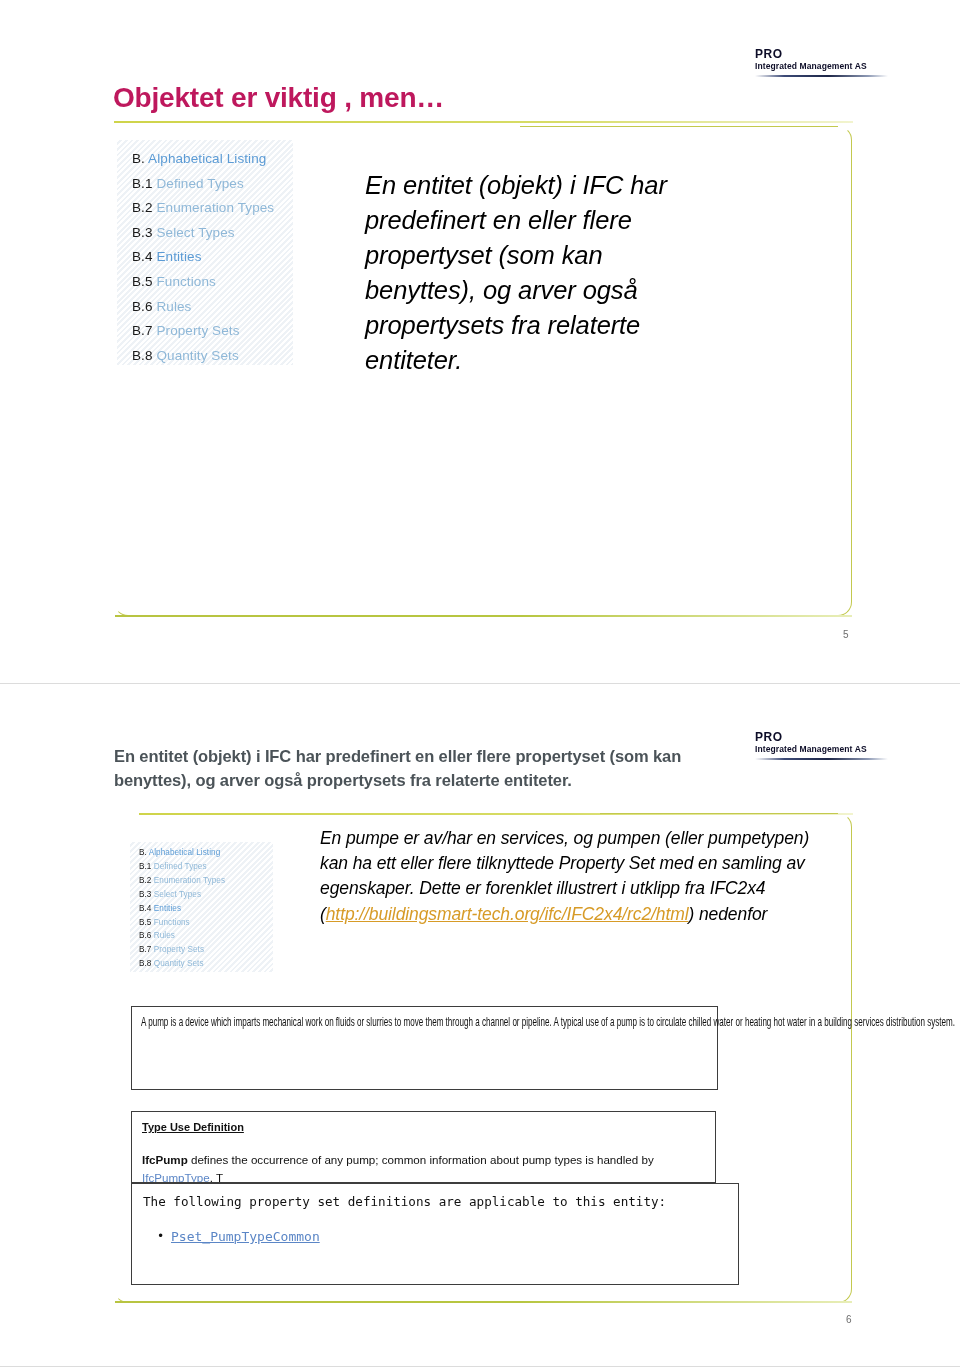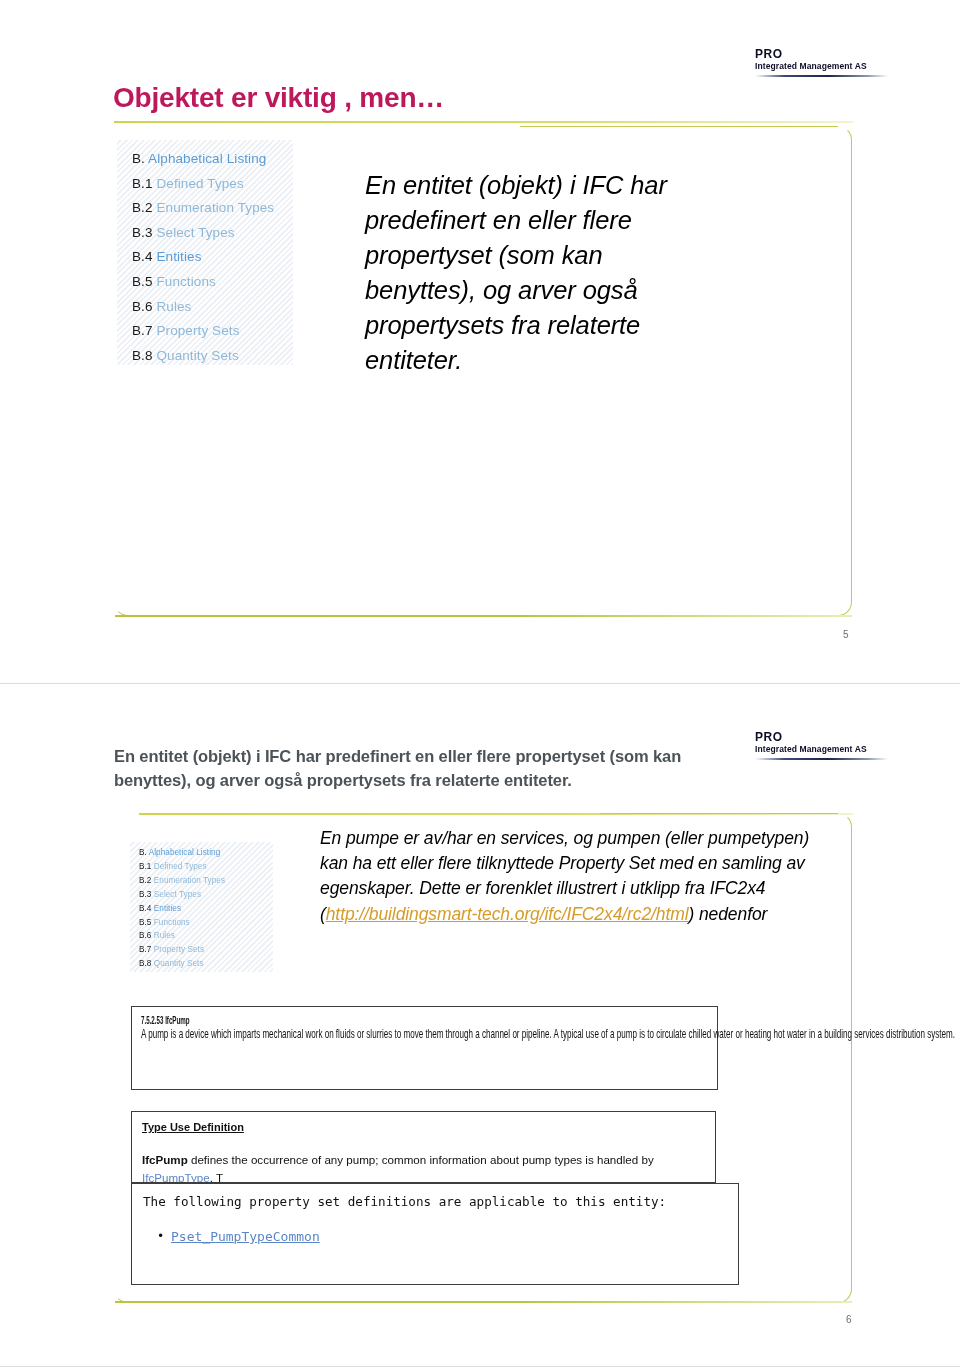--- a/index.html
+++ b/index.html
@@ -407,21 +407,20 @@
     <div class="ifc-row"><span>B.4</span> <span class="lbl">Entities</span></div>
     <div class="ifc-row dim"><span>B.5</span> <span class="lbl">Functions</span></div>
     <div class="ifc-row dim"><span>B.6</span> <span class="lbl">Rules</span></div>
     <div class="ifc-row dim"><span>B.7</span> <span class="lbl">Property Sets</span></div>
     <div class="ifc-row dim"><span>B.8</span> <span class="lbl">Quantity Sets</span></div>
   </div>
 
   <div id="s2-body"><span>En pumpe er av/har en services, og pumpen (eller pumpetypen) kan ha ett eller flere tilknyttede Property Set med en samling av egenskaper. Dette er forenklet illustrert i utklipp fra IFC2x4 (</span><span class="url-link">http://buildingsmart-tech.org/ifc/IFC2x4/rc2/html</span><span>) nedenfor</span></div>
 
   <div class="doc-box" id="doc-box-1">
-    <div id="doc1-heading"><span class="squish">7.5.2.53 IfcPump</span></div>
     <div id="doc1-para"><span class="squish">A pump is a device which imparts mechanical work on fluids or slurries to move them through a channel or pipeline. A typical use of a pump is to circulate chilled water or heating hot water in a building services distribution system.</span></div>
   </div>
 
   <div class="doc-box" id="doc-box-2">
     <div id="doc2-heading">Type Use Definition</div>
     <div id="doc2-para"><b>IfcPump</b><span> defines the occurrence of any pump; common information about pump types is handled by </span><a class="doc-link" href="#">IfcPumpType</a><span>. T</span></div>
   </div>
 
   <div class="doc-box" id="doc-box-3">
     <div id="doc3-lead">The following property set definitions are applicable to this entity:</div>

